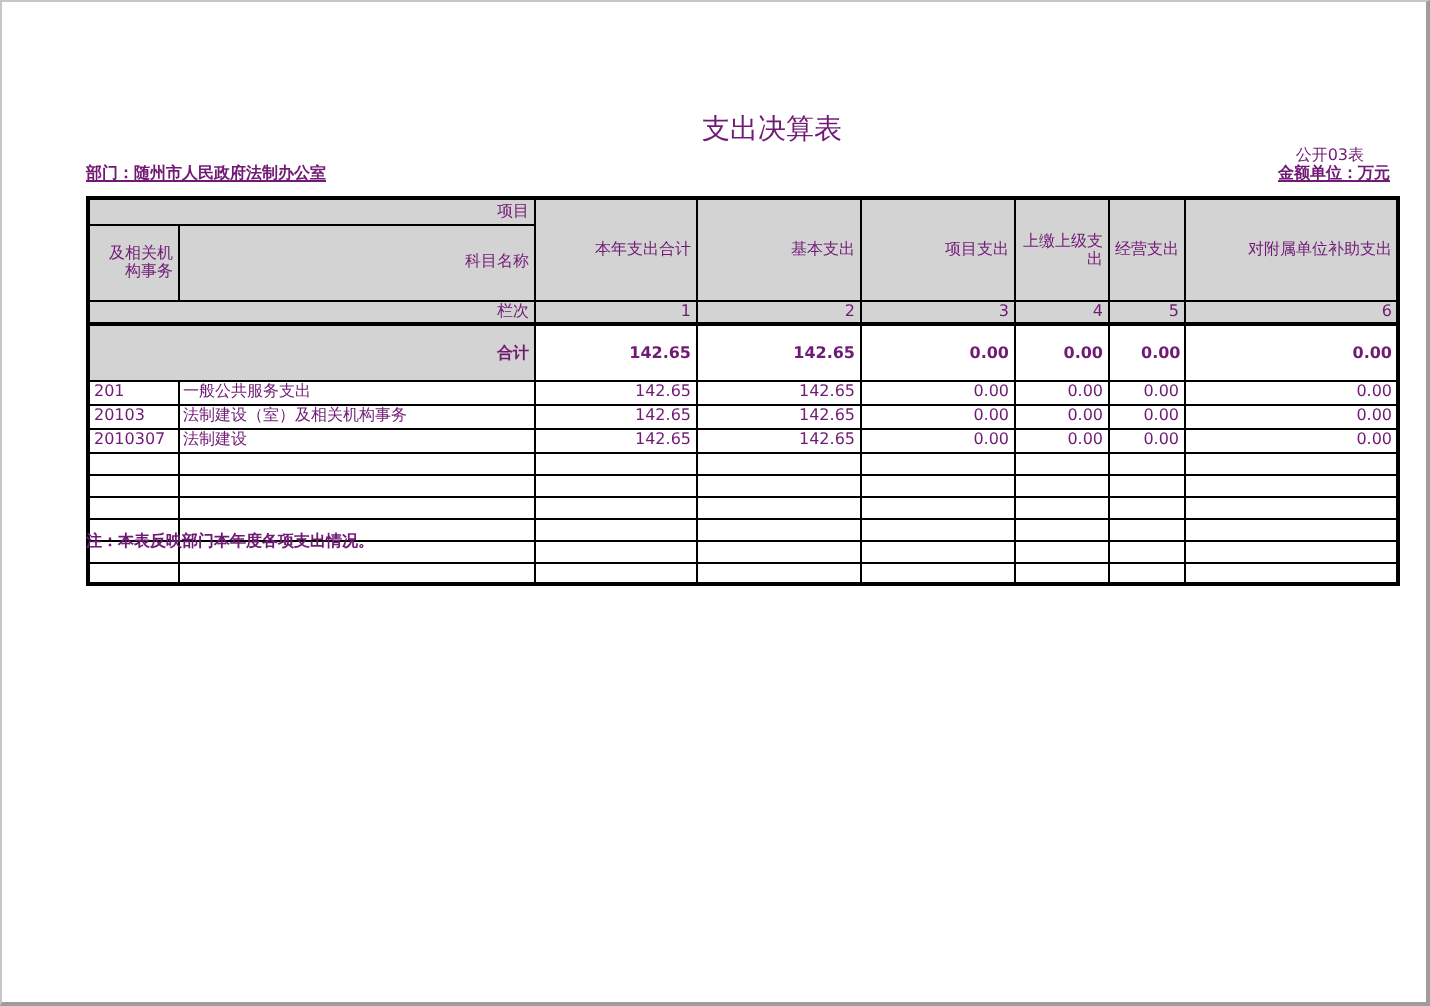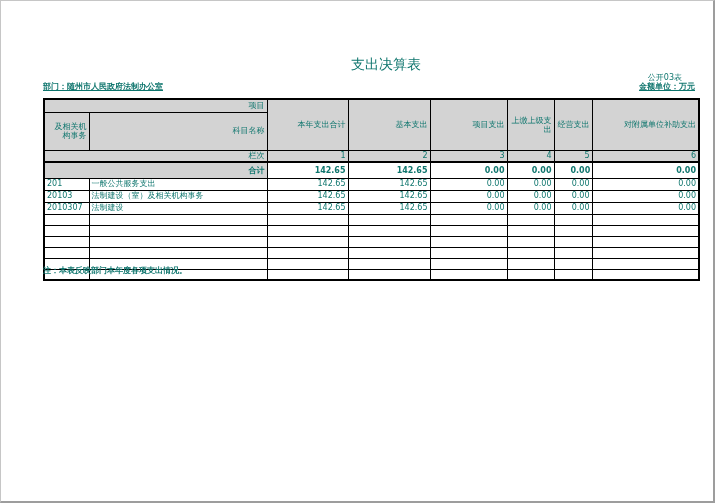--- a/index.html
+++ b/index.html
@@ -6,21 +6,21 @@
   .page{
     position:relative;
     width:715px;height:503px;
     background:#ffffff;
     box-sizing:border-box;
     border-top:1px solid #c6c6c6;
     border-left:1px solid #c6c6c6;
     border-right:2px solid #9d9d9d;
     border-bottom:2px solid #9d9d9d;
     font-family:"DejaVu Sans",sans-serif;
-    color:#0f766e;
+    color:#701a75;
     overflow:hidden;
   }
   .doc-title{
     position:absolute;top:55px;left:385px;
     transform:translateX(-50%);
     font-size:14px;font-weight:normal;white-space:nowrap;
   }
   .code-label{
     position:absolute;top:71px;right:31px;
     font-size:8px;white-space:nowrap;
@@ -47,21 +47,21 @@
     font-size:8px;
     line-height:1.15;
     padding:0 2px;
     overflow:hidden;
     vertical-align:middle;
     box-sizing:border-box;
   }
   tr.hdr-a td{height:13px;}
   tr.hdr-b td{height:38px;}
   tr.lanci td{height:12px;border-bottom:2px solid #000;}
-  tr.total td{height:16px;font-weight:bold;padding-left:16px;}
+  tr.total td{height:28px;font-weight:bold;padding-left:16px;}
   tr.data td{height:12px;}
   tr.empty td{height:11px;}
   .gray{background:#d3d3d3;}
   .c{text-align:right;}
   .num{text-align:right;margin-left:34px;}
   .name-cell{text-align:left;}
   .ind{padding-left:14px;}
   .note{
     position:absolute;top:264px;left:42px;
     font-size:8px;font-weight:bold;white-space:nowrap;

